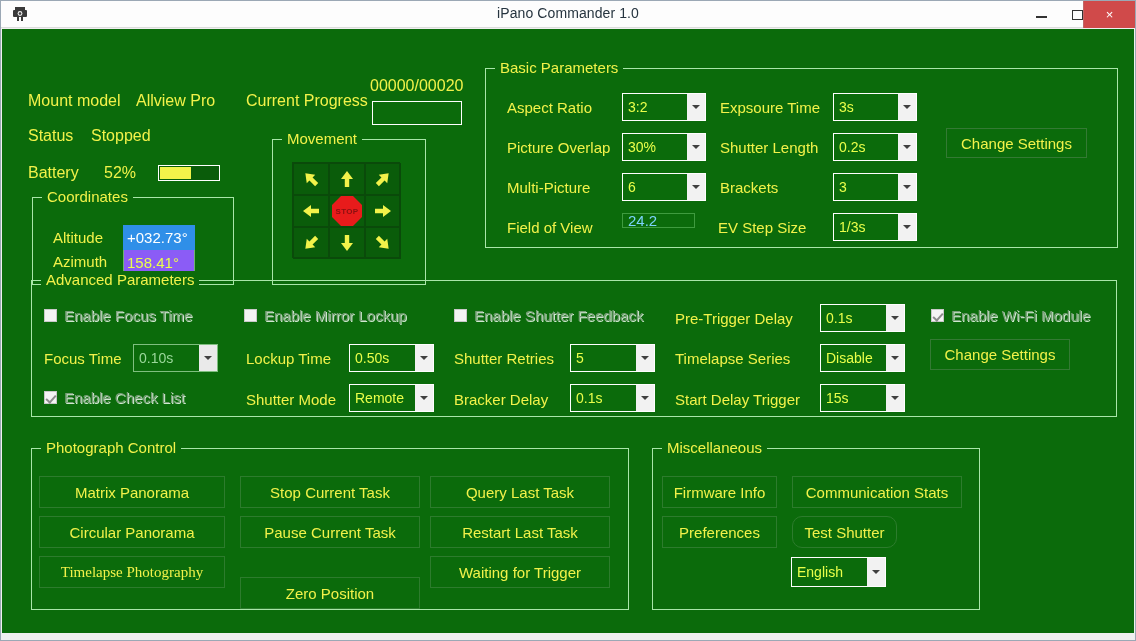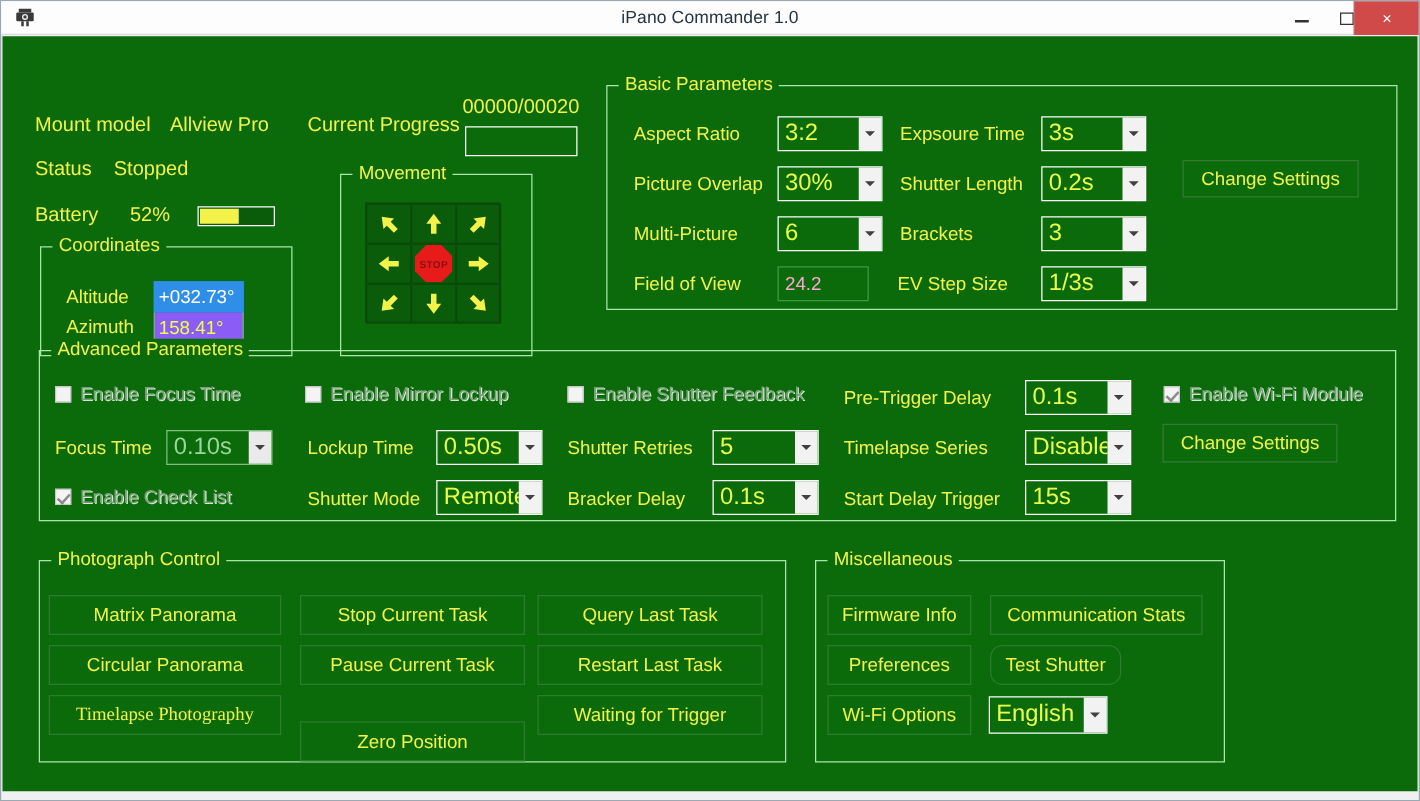--- a/index.html
+++ b/index.html
@@ -75,21 +75,21 @@
   
   .combo {
     position: absolute;
     height: 28px;
     background: #0b6b0b;
     border: 1px solid #ffffff;
     display: flex; align-items: stretch;
   }
   .combo .val {
     flex: 1 1 auto;
-    color: #eaff4a; font-size: 19px;
+    color: #eaff4a; font-size: 14px;
     padding: 0 0 0 5px;
     display: flex; align-items: center;
     overflow: hidden; white-space: nowrap;
   }
   .combo .arrow {
     flex: 0 0 18px;
     background: #f2f2f2;
     display: flex; align-items: center; justify-content: center;
   }
   .combo .arrow i {
@@ -98,24 +98,24 @@
     border-left: 4px solid transparent;
     border-right: 4px solid transparent;
     border-top: 4px solid #404040;
   }
   .combo.disabled { border-color: #7fbf7f; }
   .combo.disabled .val { color: #9ad79a; }
   .combo.disabled .arrow { background: #eaeaea; }
 
   
   .textbox {
-    position: absolute; height: 28px;
+    position: absolute; height: 15px;
     background: #0b6b0b;
     border: 1px solid #3f9b3f;
-    color: #f9a8d4; font-size: 15px;
+    color: #7dd3fc; font-size: 15px;
     display: flex; align-items: center;
     padding-left: 5px;
   }
 
   
   .btn {
     position: absolute;
     background: #0b6b0b;
     border: 1px solid #2d7c2d;
     color: #f2f24a; font-size: 15px;
@@ -507,21 +507,20 @@
     <div class="group" style="left:650px; top:419px; width:328px; height:162px;">
       <span class="legend">Miscellaneous</span>
     </div>
 
     <div class="btn" style="left:660px; top:447px; width:115px; height:32px;">Firmware Info</div>
     <div class="btn" style="left:790px; top:447px; width:170px; height:32px;">Communication Stats</div>
 
     <div class="btn" style="left:660px; top:487px; width:115px; height:32px;">Preferences</div>
     <div class="btn" style="left:790px; top:487px; width:105px; height:32px;border-radius:10px;">Test Shutter</div>
 
-    <div class="btn" style="left:660px; top:527px; width:115px; height:32px;">Wi-Fi Options</div>
     <div class="combo" style="left:789px; top:528px; width:95px; height:30px;">
       <span class="val">English</span>
       <span class="arrow">
           <i></i>
         </span>
     </div>
 
   </div>
 </div>
 

